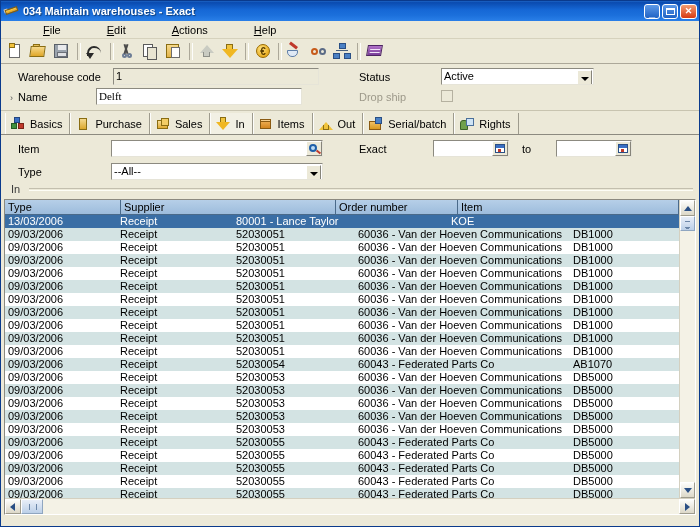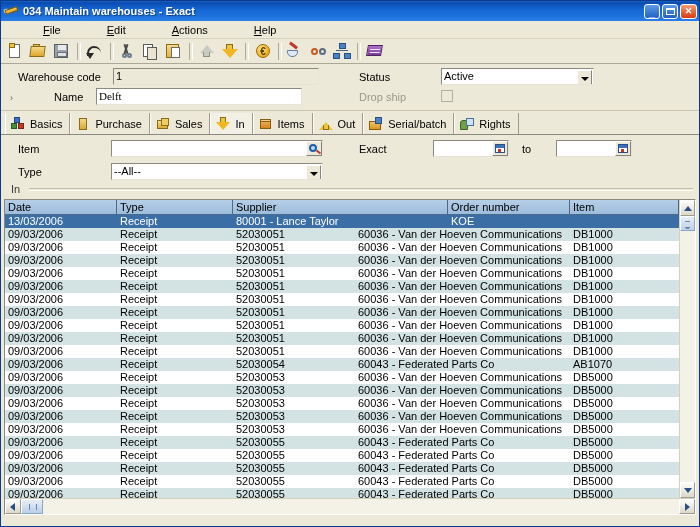--- a/index.html
+++ b/index.html
@@ -702,21 +702,21 @@
     <div class="tool">
         <span class="ico i-bk"></span>
       </div>
   </div>
 
   <div class="formarea">
     <span class="fld-label" style="left:17px; top:7px;">Warehouse code</span>
     <span class="txtbox ro" style="left:112px; top:4px; width:206px; height:17px;">1</span>
 
     <span class="req-mark" style="left:9px; top:28px;">›</span>
-    <span class="fld-label" style="left:17px; top:27px;margin-left:36px;">Name</span>
+    <span class="fld-label" style="left:17px; top:27px;">Name</span>
     <span class="txtbox" style="left:95px; top:24px; width:206px; height:17px;font-family:Liberation Serif, serif;">Delft</span>
 
     <span class="fld-label" style="left:358px; top:7px;">Status</span>
     <span class="selbox" style="left:440px; top:4px; width:153px; height:17px;">
       <span>Active</span>
       <span class="sel-arrow"></span>
     </span>
 
     <span class="fld-label dim" style="left:358px; top:27px;">Drop ship</span>
     <span class="chkbox" style="left:440px; top:26px;"></span>
@@ -808,21 +808,20 @@
       </span>
 
     <span class="grouplabel" style="left:10px; top:48px;">In</span>
     <span class="groupline" style="left:28px; top:53px; right:6px;"></span>
   </div>
 
   <div class="gridwrap">
     <div class="gridinner">
       <div class="gridcols">
         <div class="ghead">
-          <div class="hc col-date">Date</div>
           <div class="hc col-type">Type</div>
           <div class="hc col-supp">Supplier</div>
           <div class="hc col-order">Order number</div>
           <div class="hc col-item">Item</div>
         </div>
         <div class="gbody" id="grid-body">
             <div class="grow sel">
               <div class="gc col-date">13/03/2006</div>
               <div class="gc col-type">Receipt</div>
               <div class="gc col-supp">80001 - Lance Taylor</div>

